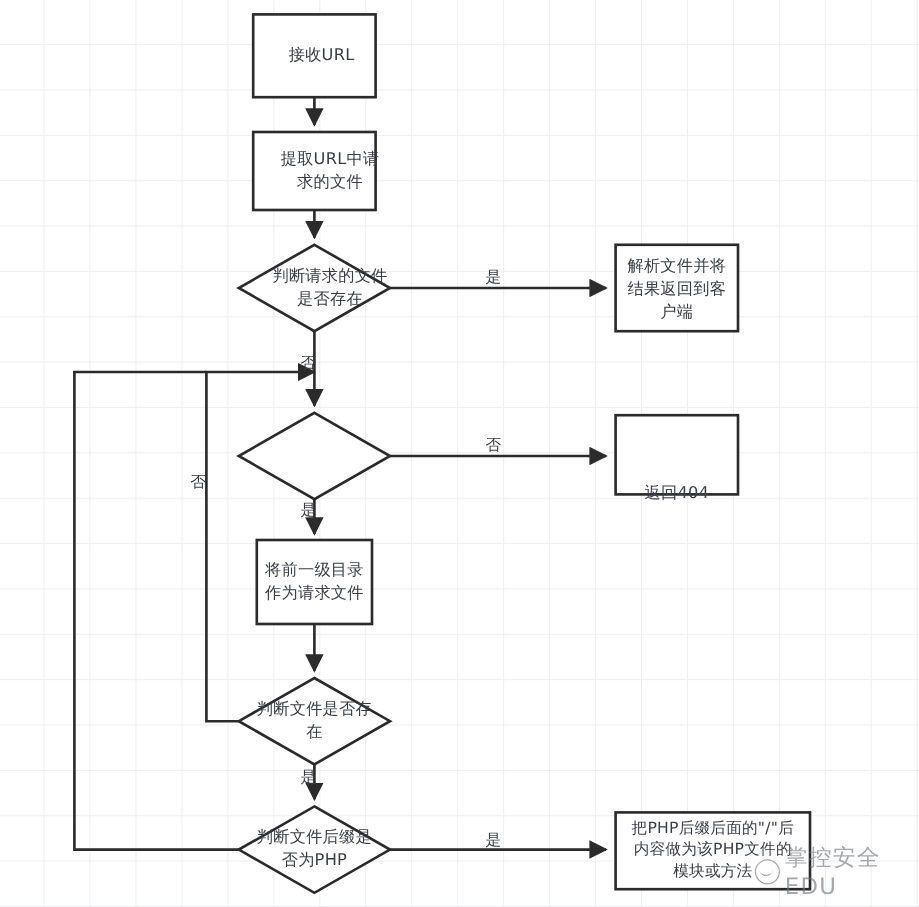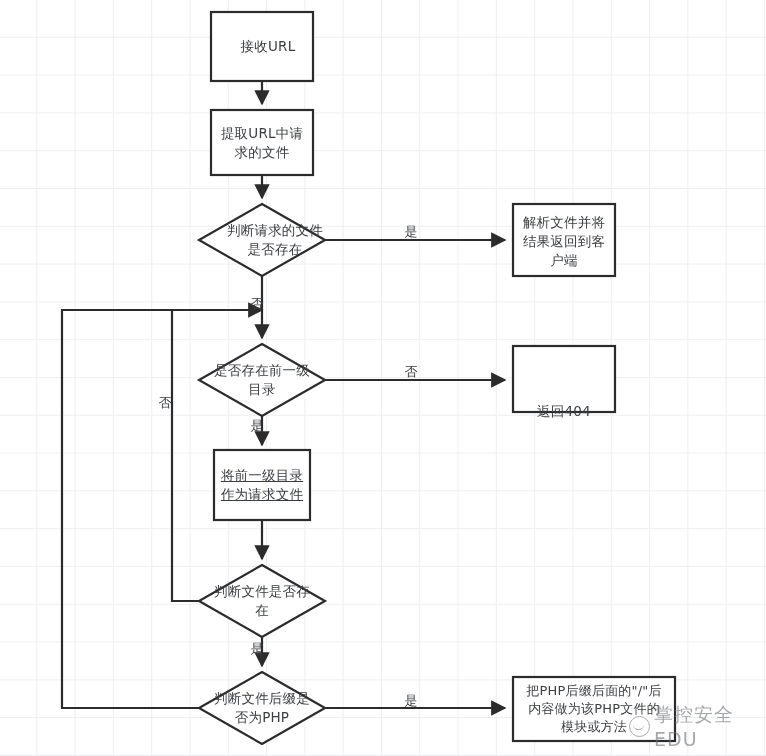--- a/index.html
+++ b/index.html
@@ -120,36 +120,34 @@
       <path d="M 262 520 L 262 559" marker-end="url(#arrow)"></path>
       <path d="M 262 637 L 262 666" marker-end="url(#arrow)"></path>
       <path d="M 325 708 L 505 708" marker-end="url(#arrow)"></path>
       <path d="M 199 601 L 172 601 L 172 310 L 262 310" marker-end="url(#arrow)"></path>
       <path d="M 199 708 L 62 708 L 62 310 L 172 310"></path>
     </g>
   </svg>
 
   <div class="node-text" style="left:211px; top:12px; width:114px; height:69px;">接收URL</div>
 
-  <div class="node-text" style="left:211px; top:110px; width:102px; height:65px;">提取URL中请
+  <div class="node-text" style="left:211px; top:110px; width:102px; height:65px;padding-left:13px;">提取URL中请
 求的文件</div>
 
   <div class="node-text" style="left:204px; top:204px; width:142px; height:72px;">判断请求的文件
 是否存在</div>
 
   <div class="node-text" style="left:513px; top:204px; width:102px; height:75px;">解析文件并将
 结果返回到客
 户端</div>
 
-  <div class="node-text" style="left:191px; top:344px; width:142px; height:72px;">是否存在前一级
-目录</div>
 
   <div class="node-text" style="left:513px; top:346px; width:102px; height:66px;margin-top:32px;">返回404</div>
 
-  <div class="node-text" style="left:210px; top:450px; width:104px; height:70px;text-decoration:underline;">将前一级目录
+  <div class="node-text" style="left:210px; top:450px; width:104px; height:70px;">将前一级目录
 作为请求文件</div>
 
   <div class="node-text" style="left:189px; top:672px; width:146px; height:72px;">判断文件后缀是
 否为PHP</div>
 
   <div class="node-text" style="left:191px; top:565px; width:142px; height:72px;">判断文件是否存
 在</div>
 
   <div class="node-text" style="left:513px; top:674px; width:162px; height:70px; line-height:18px; font-size:13px;">把PHP后缀后面的"/"后
 内容做为该PHP文件的

